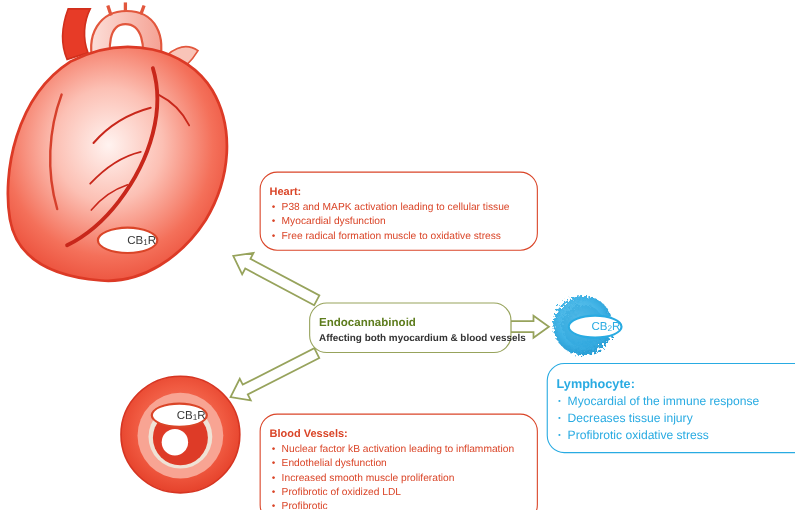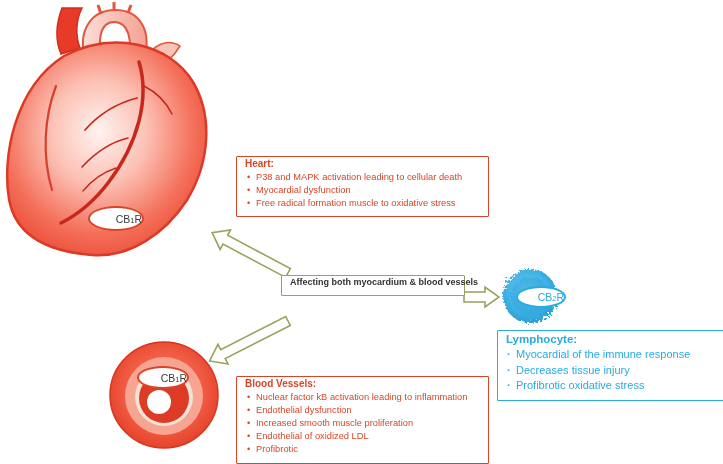--- a/index.html
+++ b/index.html
@@ -1,20 +1,20 @@
 <!DOCTYPE html>
 <html style="--red-accent: #da4528; --green-accent: #97a35c; --green-text: #5e7d1e; --blue-accent: #29abe2; --dark-text: #333333;"><head>
 <meta charset="utf-8">
 <style>
   * { margin:0; padding:0; box-sizing:border-box; }
   html,body { background:#fff; font-family:"Liberation Sans", sans-serif; }
   .canvas { position:relative; width:723px; height:464px; background:#fff; overflow:hidden; }
 
   
-  .info-box { position:absolute; background:#fff; border-radius:1px; padding:0 8px 6px; z-index:2; }
+  .info-box { position:absolute; background:#fff; border-radius:16px; padding:11px 8px 6px; z-index:2; }
   .box-title { font-size:10px; line-height:13.5px; font-weight:bold; }
   .box-list { list-style:none; }
   .box-list li { position:relative; padding-left:11px; font-size:9.3px; line-height:13.2px; }
   .box-list li::before { content:"\2022"; position:absolute; left:2px; }
 
   .red-box { border:1.5px solid var(--red-accent,#da4528); color:var(--red-accent,#da4528); }
   .red-box .box-title { color:var(--red-accent,#da4528); }
 
   .green-box { border:1.5px solid var(--green-accent,#97a35c); }
   .green-box .box-title { color:var(--green-text,#5e7d1e); font-size:10.5px; }
@@ -117,37 +117,38 @@
   </div>
   <div class="pill blue-pill" style="left:516px;top:286px;width:50px;height:22px">
     <span>CB</span>
       <sub>2</sub>
       <span>R</span>
   </div>
 
   <section class="info-box red-box" style="left:236px;top:156px;width:253px">
     <h3 class="box-title">Heart:</h3>
     <ul class="box-list">
-        <li>P38 and MAPK activation leading to cellular death</li>
+        <li>P38 and MAPK activation leading to cellular tissue</li>
         <li>Myocardial dysfunction</li>
         <li>Free radical formation muscle to oxidative stress</li>
       </ul>
   </section>
 
   <section class="info-box green-box" style="left:281px;top:275px;width:184px">
+    <h3 class="box-title">Endocannabinoid</h3>
     <p class="green-sub">Affecting both myocardium &amp; blood vessels</p>
   </section>
 
   <section class="info-box red-box" style="left:236px;top:376px;width:253px">
     <h3 class="box-title">Blood Vessels:</h3>
     <ul class="box-list">
         <li>Nuclear factor kB activation leading to inflammation</li>
         <li>Endothelial dysfunction</li>
         <li>Increased smooth muscle proliferation</li>
-        <li>Endothelial of oxidized LDL</li>
+        <li>Profibrotic of oxidized LDL</li>
         <li>Profibrotic</li>
       </ul>
   </section>
 
   <section class="info-box blue-box" style="left:497px;top:330px;width:249px">
     <h3 class="box-title">Lymphocyte:</h3>
     <ul class="box-list">
         <li>Myocardial of the immune response</li>
         <li>Decreases tissue injury</li>
         <li>Profibrotic oxidative stress</li>

